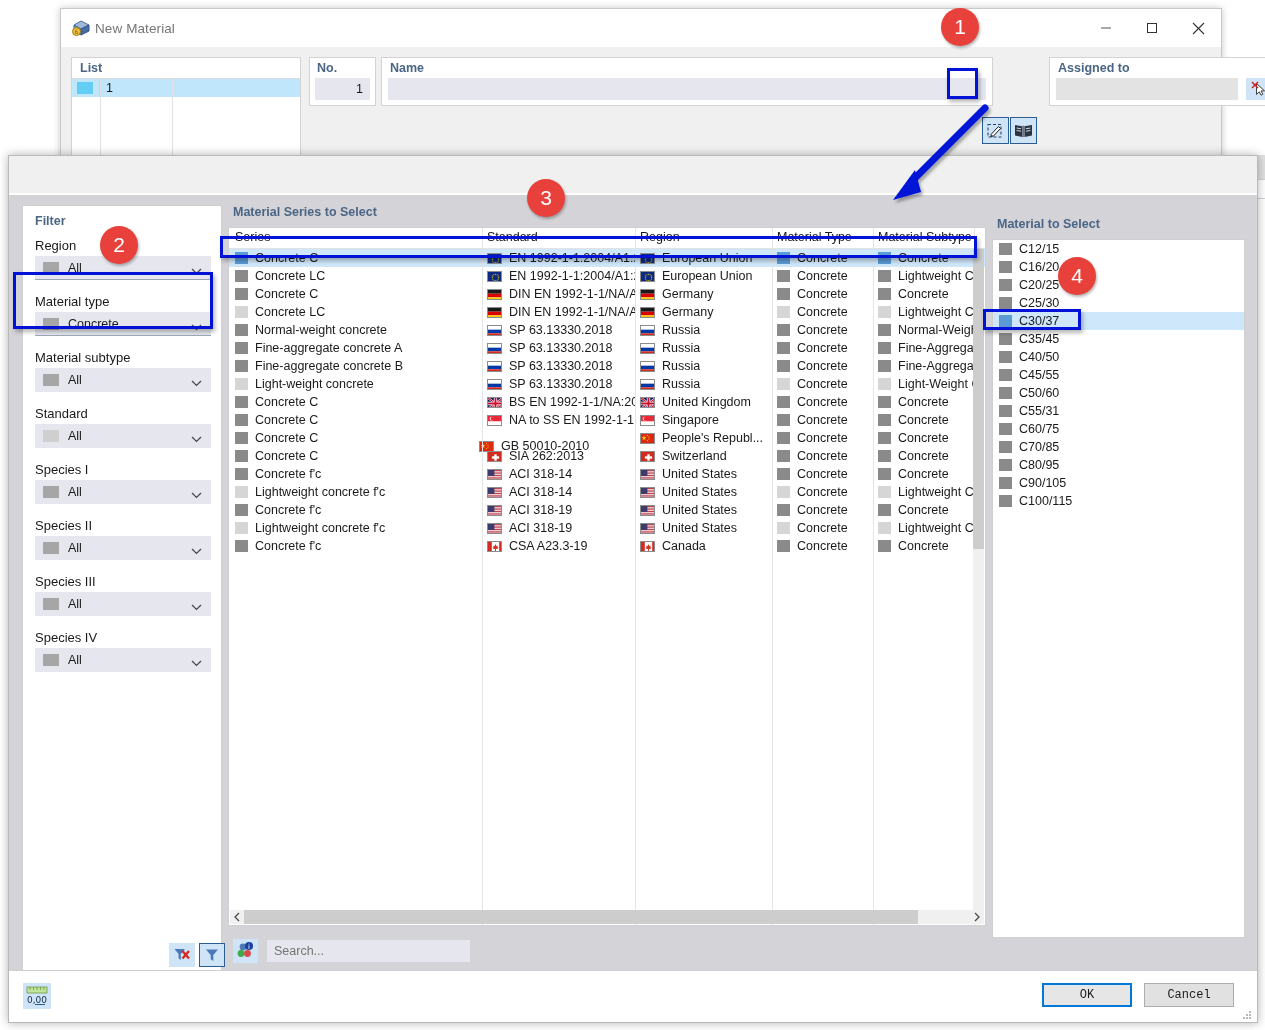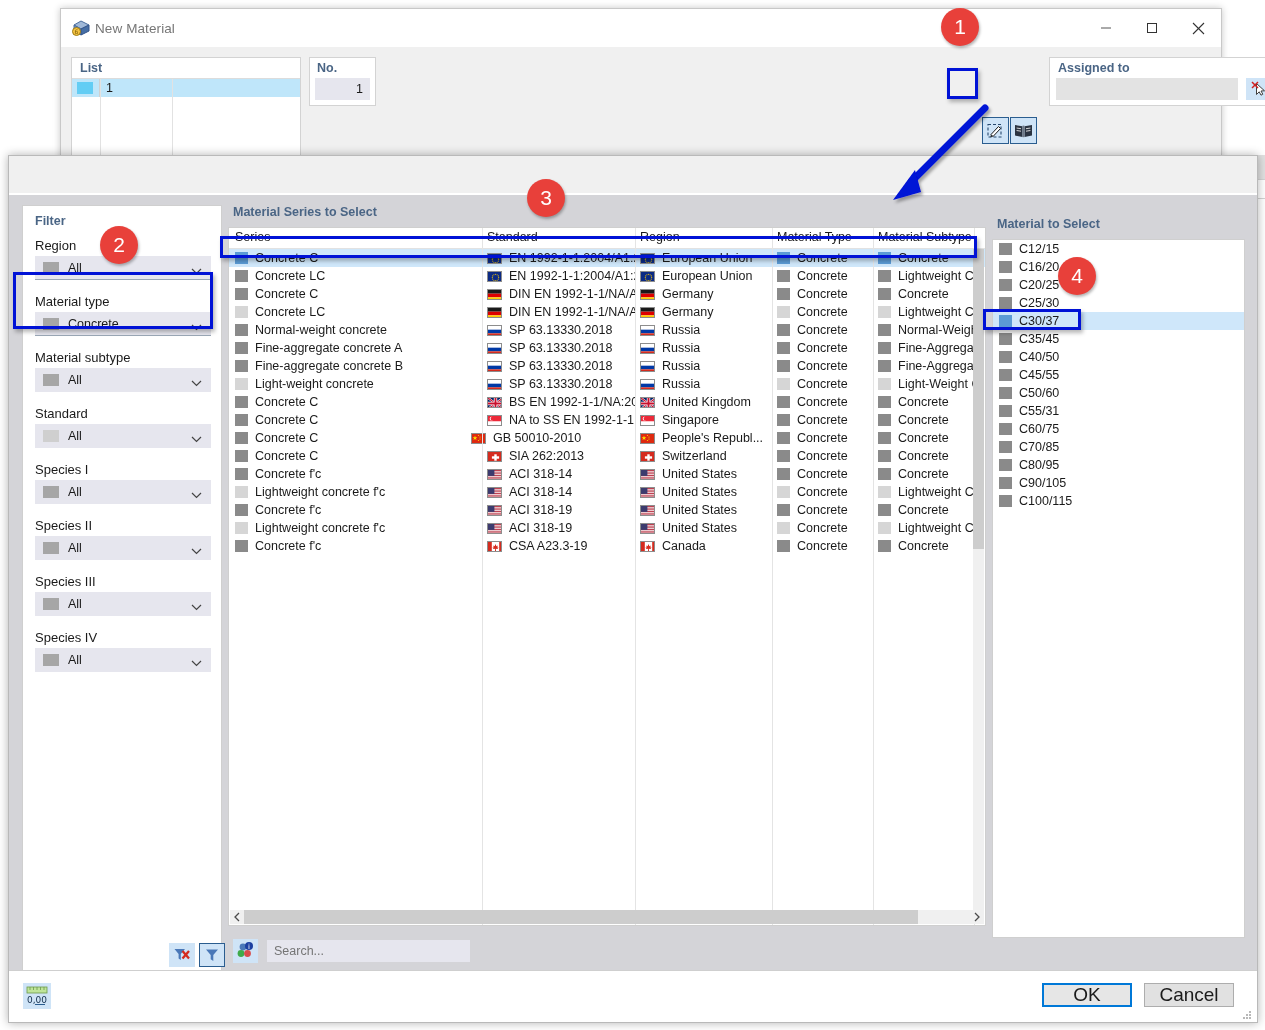--- a/index.html
+++ b/index.html
@@ -162,21 +162,21 @@
   #material-title{position:absolute;left:5px;top:0;}
   #material-grid{position:absolute;left:0;top:22px;width:253px;height:699px;background:#ffffff;border:1px solid #cfcfcf;box-sizing:border-box;overflow:hidden;}
   .mrow{height:18px;display:flex;align-items:center;font-size:12.5px;padding-left:6px;box-sizing:border-box;}
   .mrow.sel{background:#cfe7fa;}
 
   
   #sm-footer{position:absolute;left:0;bottom:0;right:0;height:51px;background:#ffffff;border-top:1px solid #cfcfcf;}
   #unit-btn{position:absolute;left:14px;top:12px;width:28px;height:26px;background:#cfe4f7;display:flex;flex-direction:column;align-items:center;justify-content:center;}
   .dlg-btn{
     position:absolute;top:12px;width:90px;height:24px;background:#e1e1e1;border:1px solid #adadad;
-    font-size:19px;display:flex;align-items:center;justify-content:center;box-sizing:border-box;
+    font-size:12px;display:flex;align-items:center;justify-content:center;box-sizing:border-box;font-family:Liberation Mono, monospace;
   }
   #ok-btn{right:125px;border:2px solid #0078d7;background:#e6e6e6;}
   #cancel-btn{right:23px;}
   #resize-grip{position:absolute;right:5px;bottom:4px;width:10px;height:10px;}
 
   
   .badge{
     position:absolute;width:38px;height:38px;border-radius:50%;background:#e8403a;
     color:#ffffff;font-size:21px;display:flex;align-items:center;justify-content:center;
     box-shadow:1px 2px 3px rgba(0,0,0,.3);
@@ -231,20 +231,24 @@
         <span class="vdiv"></span>
         <span class="rownum">1</span>
       </div>
     </div>
 
     <div class="abs panel-box" id="nm-no">
       <div class="lab panel-label">No.</div>
       <div class="val">1</div>
     </div>
 
+    <div class="abs panel-box" id="nm-name">
+      <div class="lab panel-label">Name</div>
+      <div class="val"></div>
+    </div>
 
     <div class="abs mini-btn" id="nm-edit-btn">
       <svg width="17" height="16" viewBox="0 0 17 16">
         <rect x="1" y="1.5" width="13" height="12.5" fill="none" stroke="#27486e" stroke-width="1.1" stroke-dasharray="3,2"></rect>
         <path d="M4 11.5 L11.5 3.5 L13.5 5.5 L6 13.5 Z" fill="#ffffff" stroke="#1c1c1c" stroke-width="1"></path>
         <path d="M4 11.5 L6 13.5 L3.3 14.2 Z" fill="#2b2b2b"></path>
       </svg>
     </div>
     <div class="abs mini-btn" id="nm-lib-btn">
       <svg width="19" height="15" viewBox="0 0 19 15">
@@ -800,21 +804,21 @@
               <div class="gcell" style="left:649px;width:96px;">
                 <span class="gsw"></span>
                 <span class="gtxt">Concrete</span>
               </div>
             </div>
             <div class="grow">
               <div class="gcell" style="left:6px;width:245px;">
                 <span class="gsw"></span>
                 <span class="gtxt">Concrete C</span>
               </div>
-              <div class="gcell" style="left:242px;width:148px;">
+              <div class="gcell" style="left:250px;width:148px;margin-top:8px;">
                 <span class="flag"><svg width="15" height="11" viewBox="0 0 15 11">
                     <rect width="15" height="11" fill="#de2910"></rect>
                     <polygon points="3,1.5 3.6,3.2 5.4,3.2 4,4.3 4.5,6 3,5 1.5,6 2,4.3 0.6,3.2 2.4,3.2" fill="#ffde00"></polygon>
                     <circle cx="6.5" cy="1.5" r="0.6" fill="#ffde00"></circle>
                     <circle cx="8" cy="3" r="0.6" fill="#ffde00"></circle>
                     <circle cx="8" cy="5" r="0.6" fill="#ffde00"></circle>
                     <circle cx="6.5" cy="6.5" r="0.6" fill="#ffde00"></circle>
                   </svg></span>
                 <span class="gtxt">GB 50010-2010</span>
               </div>

